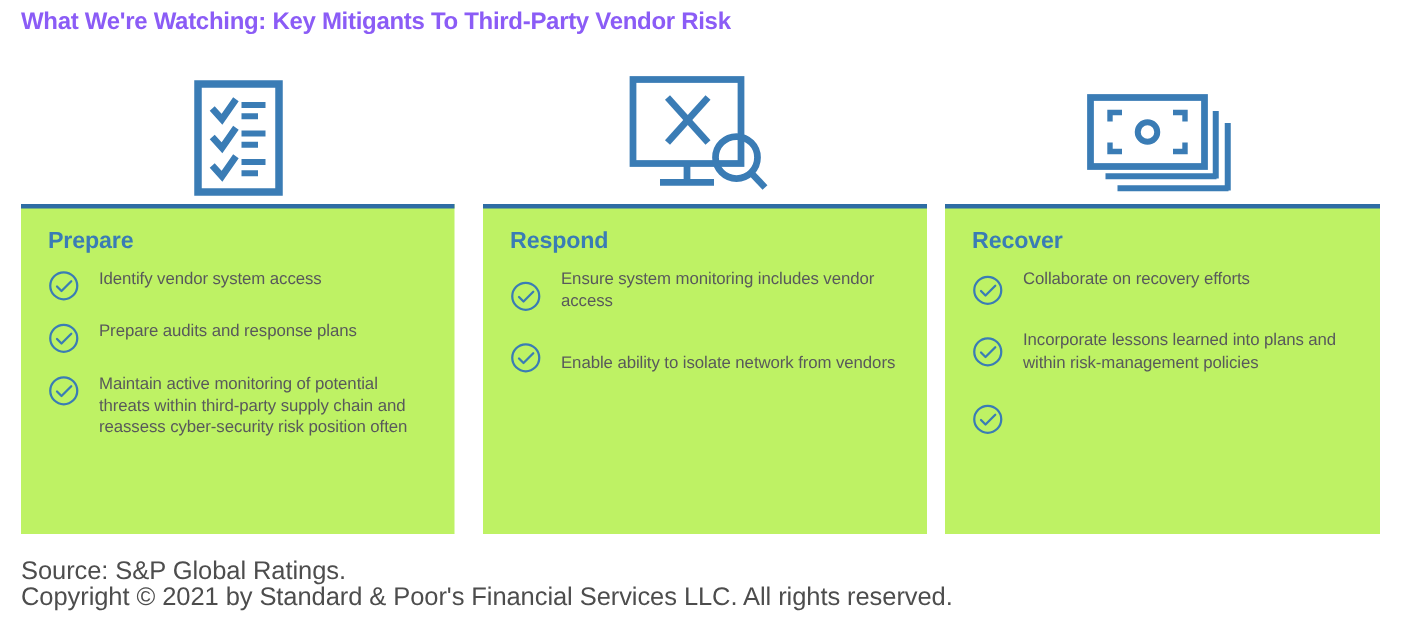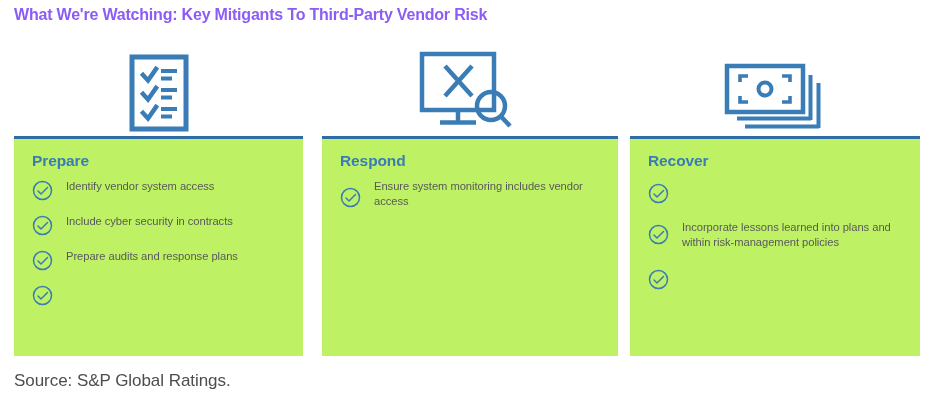--- a/index.html
+++ b/index.html
@@ -207,67 +207,69 @@
           </span>
           <span class="bullet-text">Identify vendor system access</span>
         </li>
         <li class="bullet">
           <span class="check-icon">
             <svg width="21" height="21" viewBox="0 0 21 21" aria-hidden="true">
               <circle cx="10.5" cy="10.5" r="9" fill="none" stroke="#3a7cb5" stroke-width="1.5"></circle>
               <polyline points="6,11 9,14 15.5,7.5" fill="none" stroke="#3a7cb5" stroke-width="1.5" stroke-linecap="round" stroke-linejoin="round"></polyline>
             </svg>
           </span>
-          <span class="bullet-text">Include cyber security in contracts</span>
-        </li>
-        <li class="bullet">
-          <span class="check-icon">
-            <svg width="21" height="21" viewBox="0 0 21 21" aria-hidden="true">
-              <circle cx="10.5" cy="10.5" r="9" fill="none" stroke="#3a7cb5" stroke-width="1.5"></circle>
-              <polyline points="6,11 9,14 15.5,7.5" fill="none" stroke="#3a7cb5" stroke-width="1.5" stroke-linecap="round" stroke-linejoin="round"></polyline>
-            </svg>
-          </span>
           <span class="bullet-text">Prepare audits and response plans</span>
         </li>
         <li class="bullet">
           <span class="check-icon">
             <svg width="21" height="21" viewBox="0 0 21 21" aria-hidden="true">
               <circle cx="10.5" cy="10.5" r="9" fill="none" stroke="#3a7cb5" stroke-width="1.5"></circle>
               <polyline points="6,11 9,14 15.5,7.5" fill="none" stroke="#3a7cb5" stroke-width="1.5" stroke-linecap="round" stroke-linejoin="round"></polyline>
             </svg>
           </span>
+          <span class="bullet-text">Maintain active monitoring of potential threats within third-party supply chain and reassess cyber-security risk position often</span>
         </li>
       </ul>
     </div>
 
     <div class="col c2">
       <div class="col-heading">Respond</div>
       <ul class="bullets">
         <li class="bullet">
           <span class="check-icon">
             <svg width="21" height="21" viewBox="0 0 21 21" aria-hidden="true">
               <circle cx="10.5" cy="10.5" r="9" fill="none" stroke="#3a7cb5" stroke-width="1.5"></circle>
               <polyline points="6,11 9,14 15.5,7.5" fill="none" stroke="#3a7cb5" stroke-width="1.5" stroke-linecap="round" stroke-linejoin="round"></polyline>
             </svg>
           </span>
           <span class="bullet-text">Ensure system monitoring includes vendor access</span>
         </li>
+        <li class="bullet">
+          <span class="check-icon">
+            <svg width="21" height="21" viewBox="0 0 21 21" aria-hidden="true">
+              <circle cx="10.5" cy="10.5" r="9" fill="none" stroke="#3a7cb5" stroke-width="1.5"></circle>
+              <polyline points="6,11 9,14 15.5,7.5" fill="none" stroke="#3a7cb5" stroke-width="1.5" stroke-linecap="round" stroke-linejoin="round"></polyline>
+            </svg>
+          </span>
+          <span class="bullet-text">Enable ability to isolate network from vendors</span>
+        </li>
       </ul>
     </div>
 
     <div class="col c3">
       <div class="col-heading">Recover</div>
       <ul class="bullets">
         <li class="bullet">
           <span class="check-icon">
             <svg width="21" height="21" viewBox="0 0 21 21" aria-hidden="true">
               <circle cx="10.5" cy="10.5" r="9" fill="none" stroke="#3a7cb5" stroke-width="1.5"></circle>
               <polyline points="6,11 9,14 15.5,7.5" fill="none" stroke="#3a7cb5" stroke-width="1.5" stroke-linecap="round" stroke-linejoin="round"></polyline>
             </svg>
           </span>
+          <span class="bullet-text">Collaborate on recovery efforts</span>
         </li>
         <li class="bullet">
           <span class="check-icon">
             <svg width="21" height="21" viewBox="0 0 21 21" aria-hidden="true">
               <circle cx="10.5" cy="10.5" r="9" fill="none" stroke="#3a7cb5" stroke-width="1.5"></circle>
               <polyline points="6,11 9,14 15.5,7.5" fill="none" stroke="#3a7cb5" stroke-width="1.5" stroke-linecap="round" stroke-linejoin="round"></polyline>
             </svg>
           </span>
           <span class="bullet-text">Incorporate lessons learned into plans and within risk-management policies</span>
         </li>
@@ -278,15 +280,16 @@
               <polyline points="6,11 9,14 15.5,7.5" fill="none" stroke="#3a7cb5" stroke-width="1.5" stroke-linecap="round" stroke-linejoin="round"></polyline>
             </svg>
           </span>
         </li>
       </ul>
     </div>
   </div>
 
   <div class="footer">
     <div>Source: S&amp;P Global Ratings.</div>
+    <div>Copyright © 2021 by Standard &amp; Poor's Financial Services LLC. All rights reserved.</div>
   </div>
 
 </div>
 
 </body></html>

